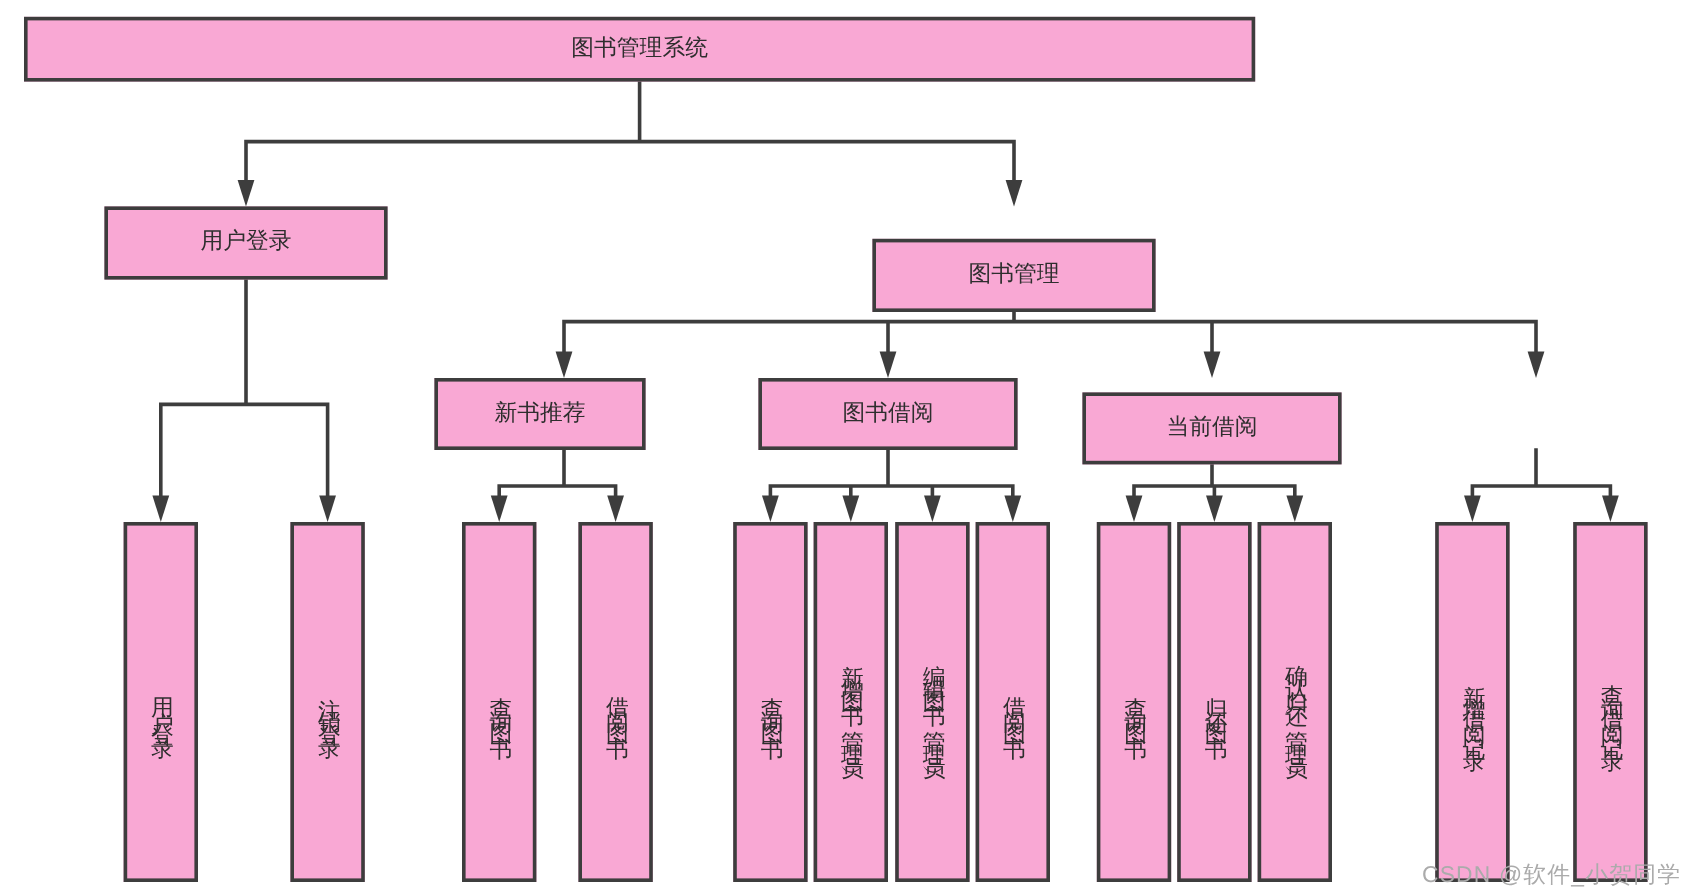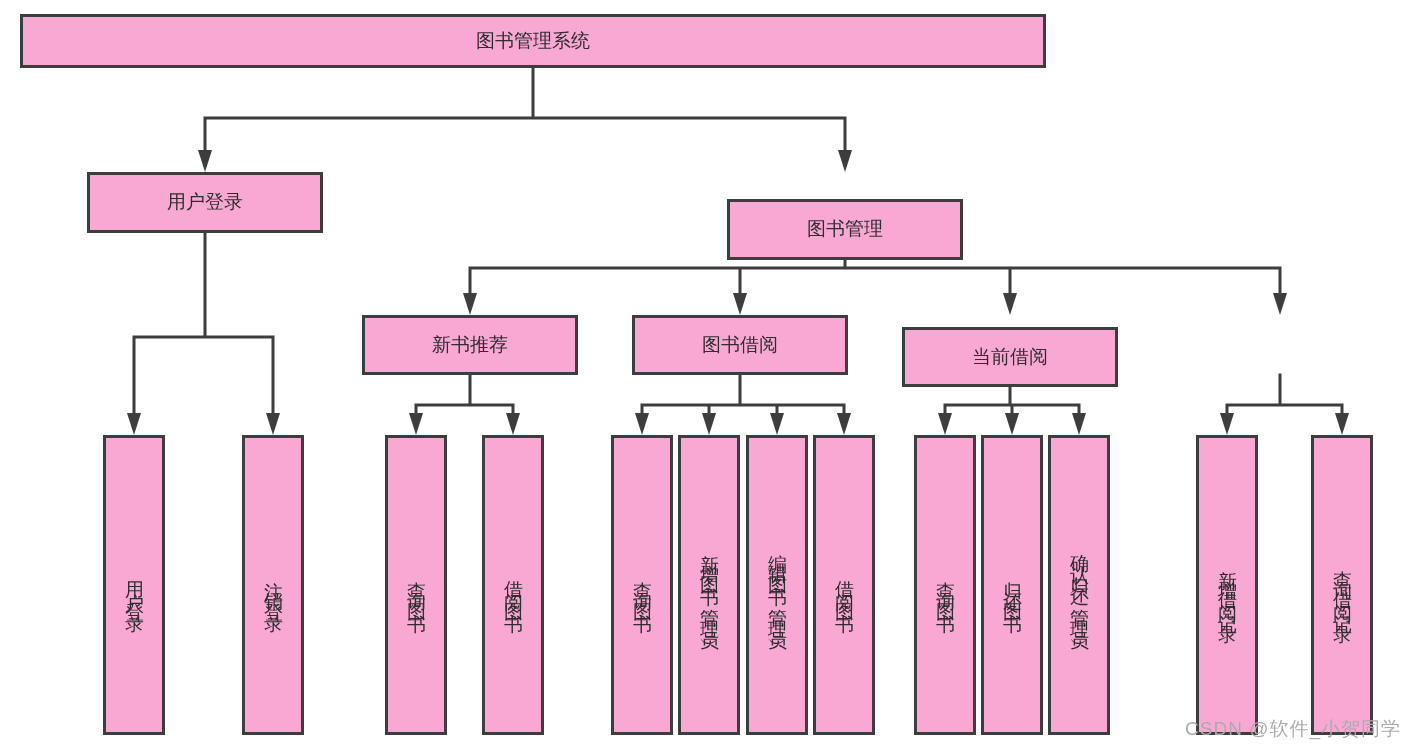--- a/index.html
+++ b/index.html
@@ -66,21 +66,21 @@
       <path d="M1220 413 L1234 413 L1227 435 Z"></path>
       <path d="M1335 413 L1349 413 L1342 435 Z"></path>
     </g>
   </svg>
 
   <div class="node" style="left:20px; top:14px; width:1026px; height:54px;">图书管理系统</div>
 
   <div class="node" style="left:87px; top:172px; width:236px; height:61px;">用户登录</div>
   <div class="node" style="left:727px; top:172px; width:236px; height:61px;margin-top:27px;">图书管理</div>
 
-  <div class="node" style="left:362px; top:315px; width:216px; height:60px;">新书推荐</div>
+  <div class="node" style="left:362px; top:315px; width:176px; height:60px;">新书推荐</div>
   <div class="node" style="left:632px; top:315px; width:216px; height:60px;">图书借阅</div>
   <div class="node" style="left:902px; top:315px; width:216px; height:60px;margin-top:12px;">当前借阅</div>
 
   <div class="node v" style="left:103px;  top:435px; width:62px; height:300px;">用户登录</div>
   <div class="node v" style="left:242px;  top:435px; width:62px; height:300px;">注销登录</div>
   <div class="node v" style="left:385px;  top:435px; width:62px; height:300px;">查询图书</div>
   <div class="node v" style="left:482px;  top:435px; width:62px; height:300px;">借阅图书</div>
   <div class="node v" style="left:611px;  top:435px; width:62px; height:300px;">查询图书</div>
   <div class="node v" style="left:678px;  top:435px; width:62px; height:300px;">新增图书（管理员）</div>
   <div class="node v" style="left:746px;  top:435px; width:62px; height:300px;">编辑图书（管理员）</div>

